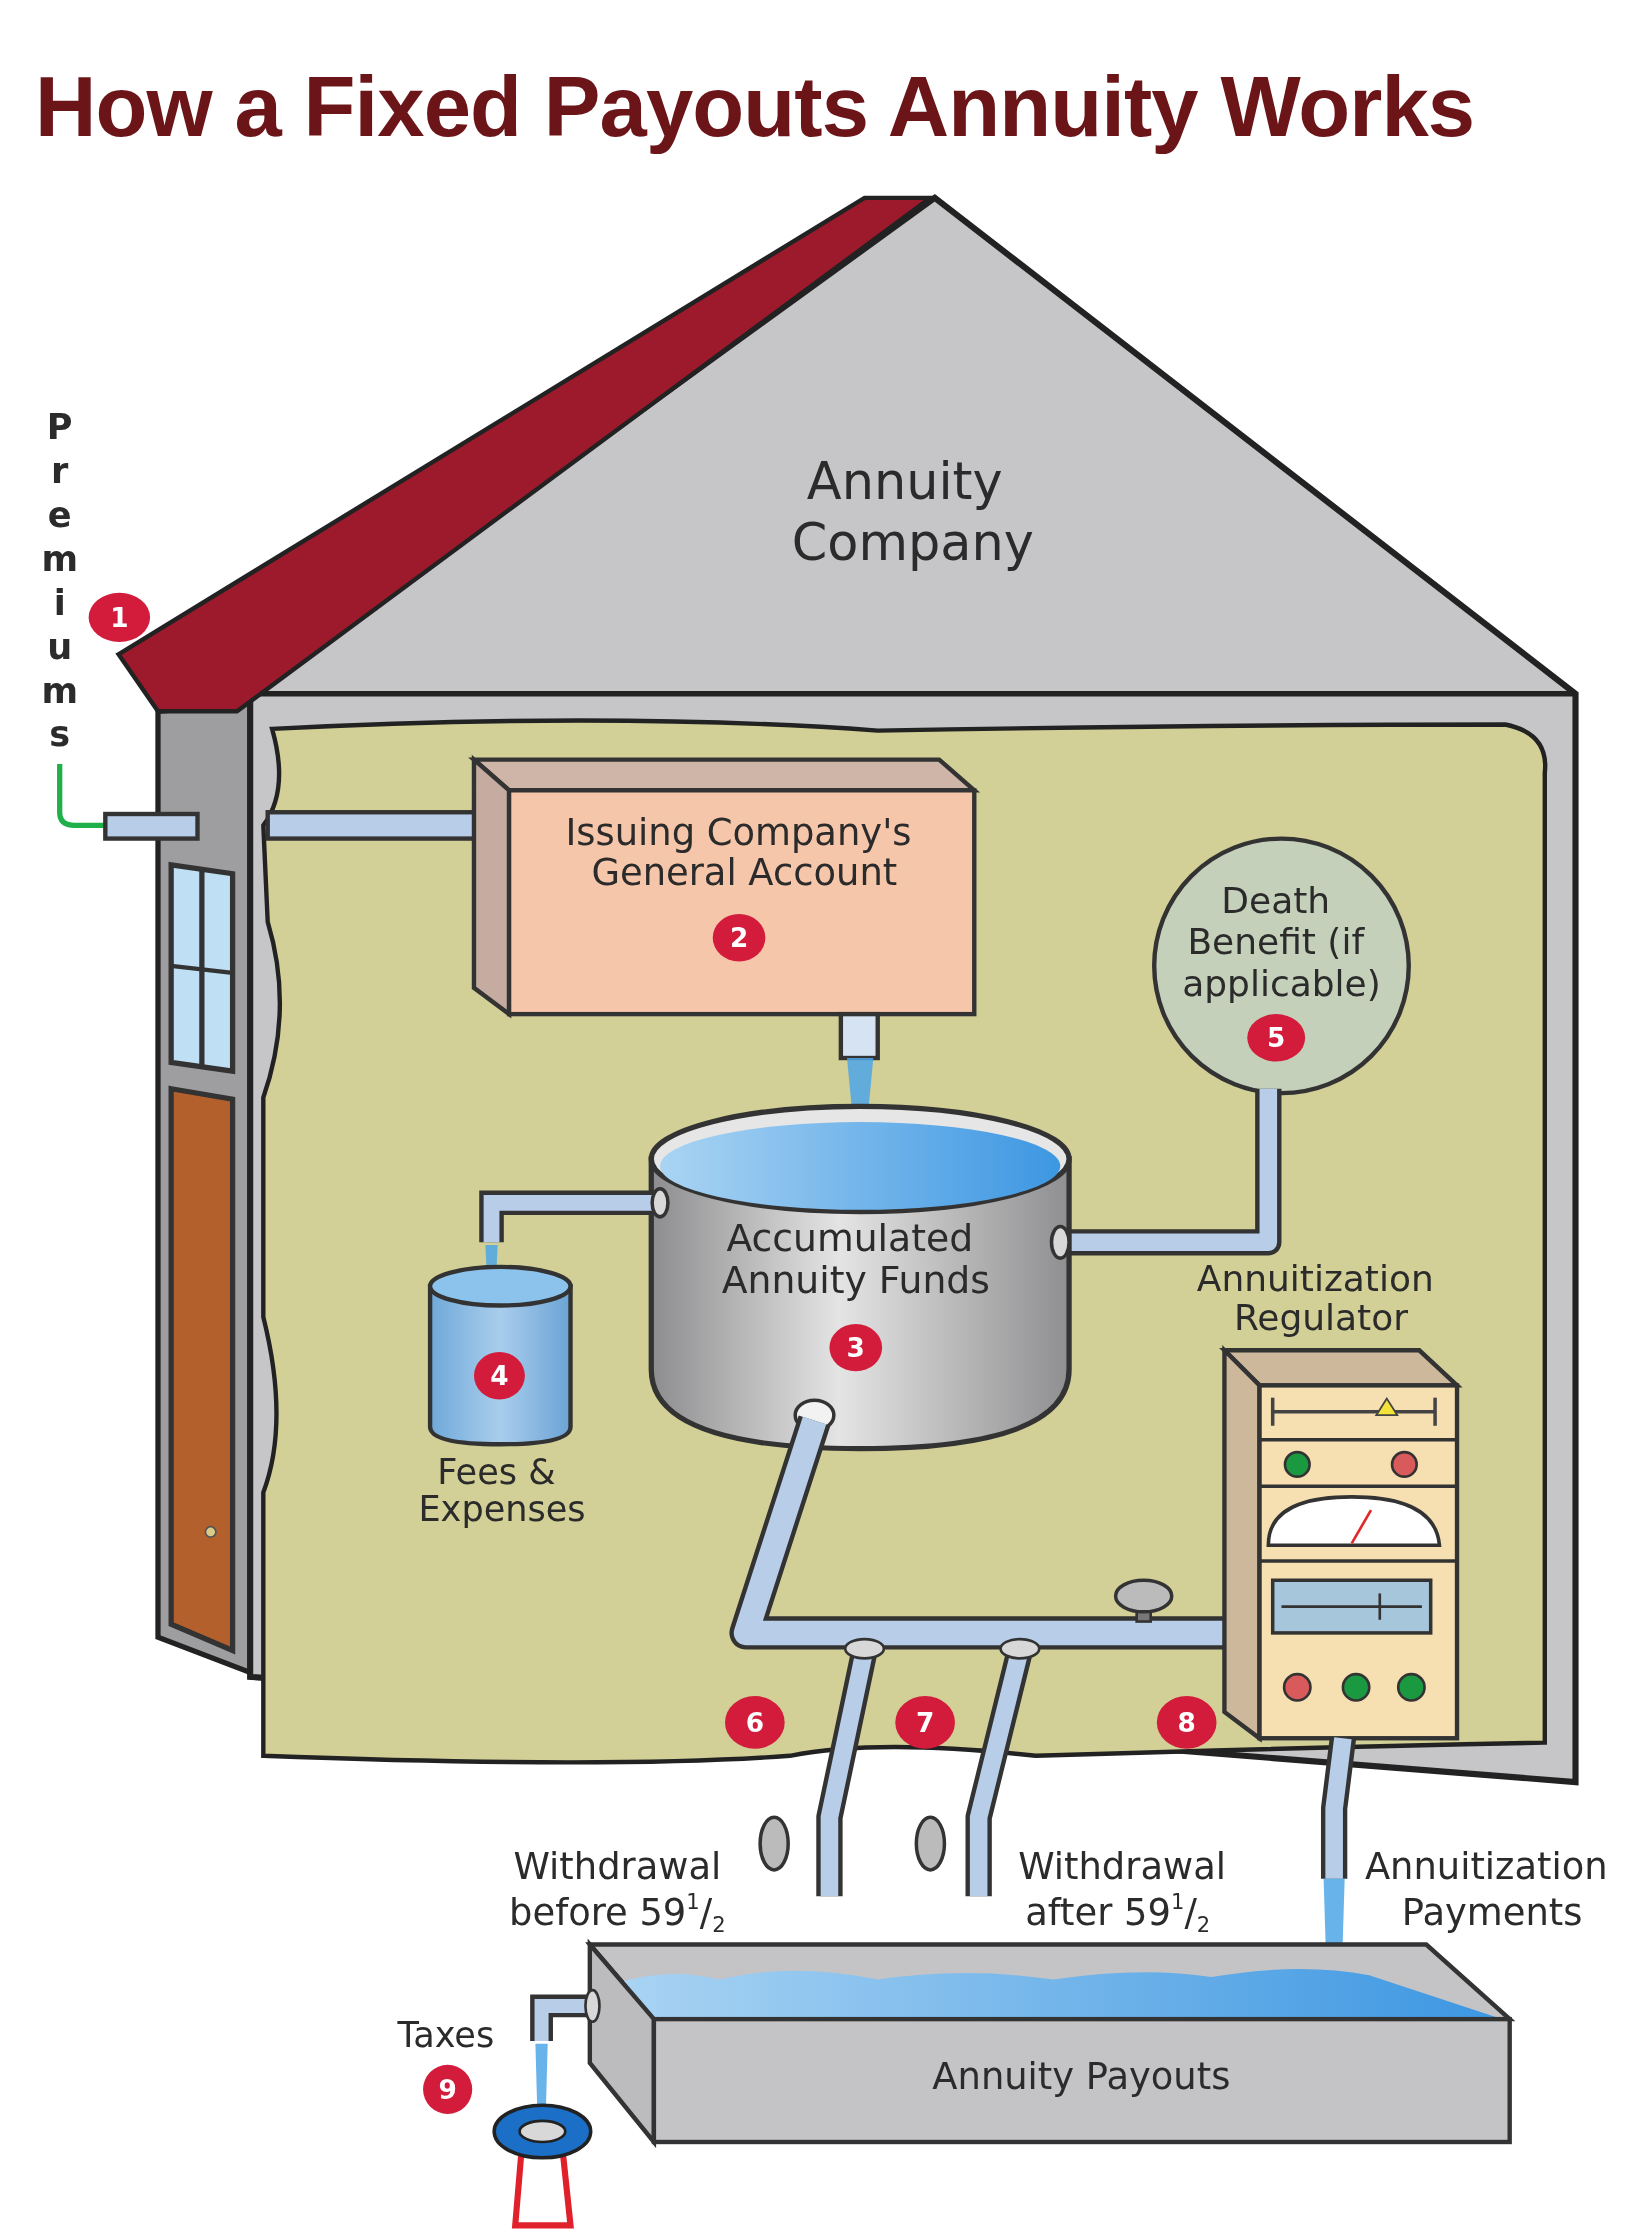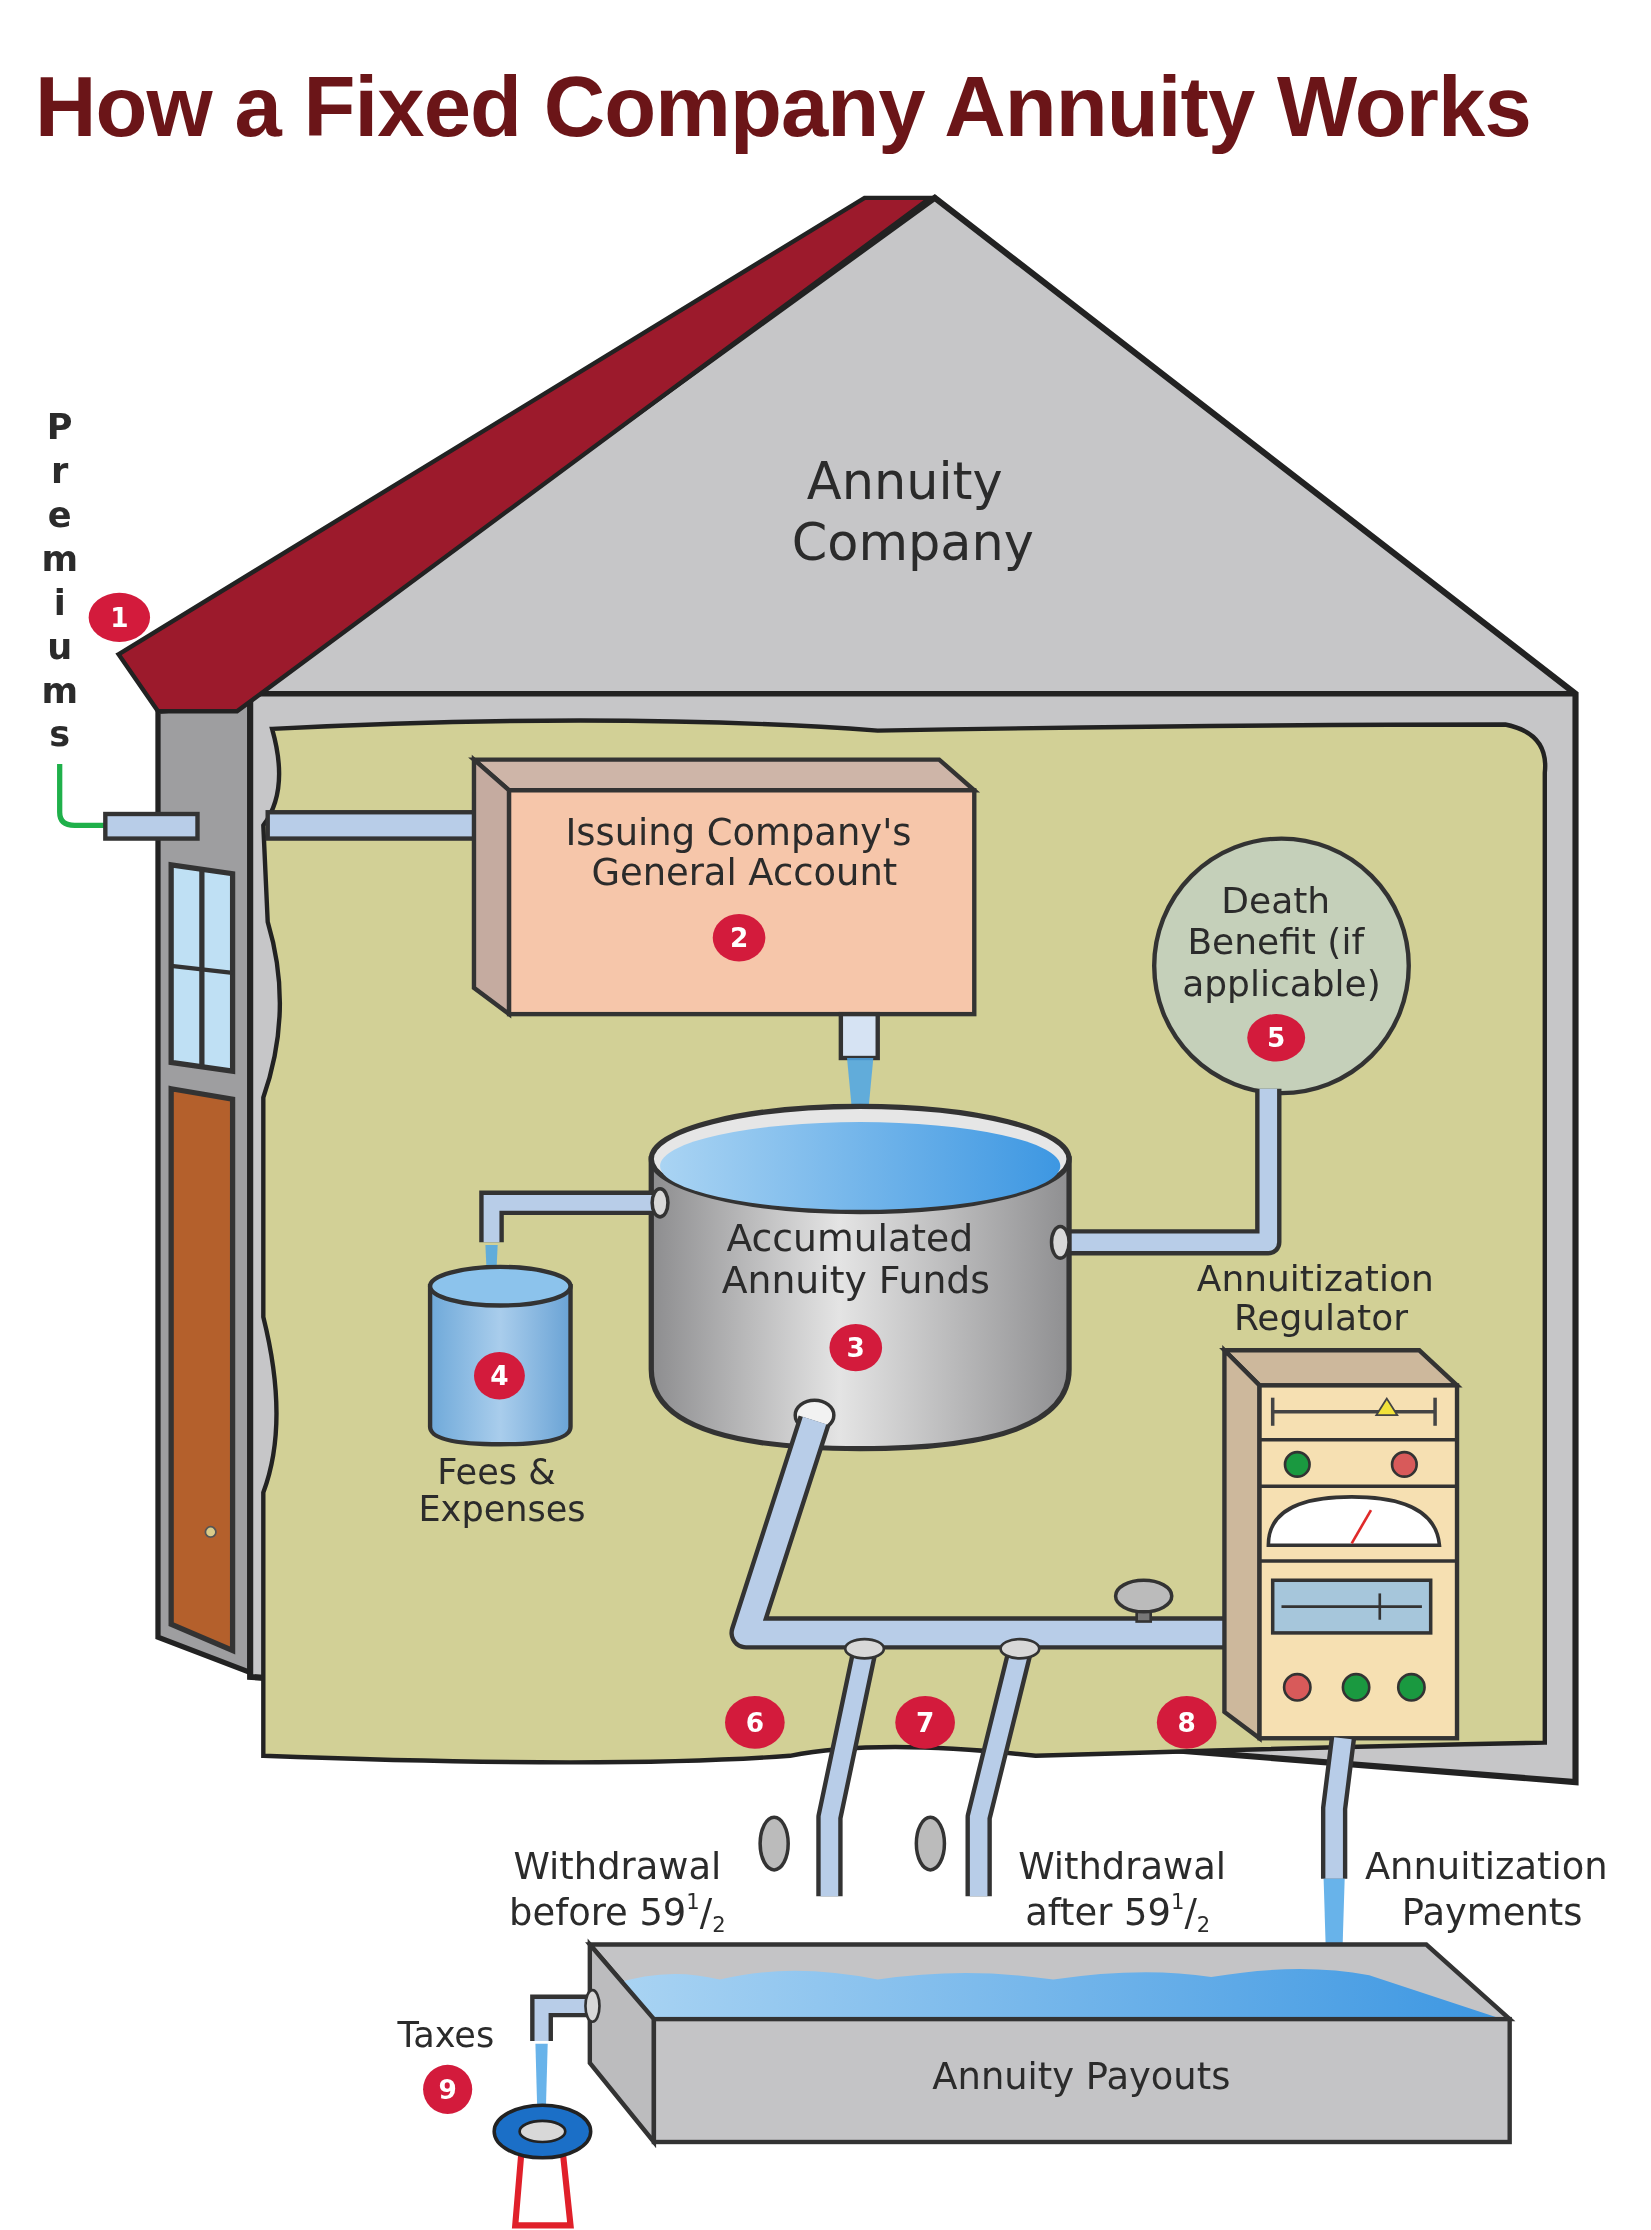--- a/index.html
+++ b/index.html
@@ -9,21 +9,21 @@
     font-family: "Liberation Sans", sans-serif; font-weight: bold;
     font-size: 85px; letter-spacing: -0.9px; color: #6b1518; white-space: nowrap;
   }
   svg.diagram { position: absolute; left: 0; top: 0; }
   .lbl { font-family: "DejaVu Sans", sans-serif; fill: #2b2b2b; }
   .badge-text { font-family: "DejaVu Sans", sans-serif; font-weight: bold; fill: #ffffff; font-size: 30px; }
 </style>
 </head>
 <body>
 
-<h1 class="title">How a Fixed Company Annuity Works</h1>
+<h1 class="title">How a Fixed Payouts Annuity Works</h1>
 
 <svg class="diagram" width="1651" height="2231" viewBox="0 0 1881 2541" xmlns="http://www.w3.org/2000/svg">
   <defs>
     <linearGradient id="tankGrad" x1="0" x2="1" y1="0" y2="0">
       <stop offset="0" stop-color="#8d8d8f"></stop>
       <stop offset="0.45" stop-color="#e4e4e4"></stop>
       <stop offset="1" stop-color="#8f8f91"></stop>
     </linearGradient>
     <linearGradient id="waterGrad" x1="0" x2="1" y1="0" y2="0">
       <stop offset="0" stop-color="#aad4f3"></stop>

